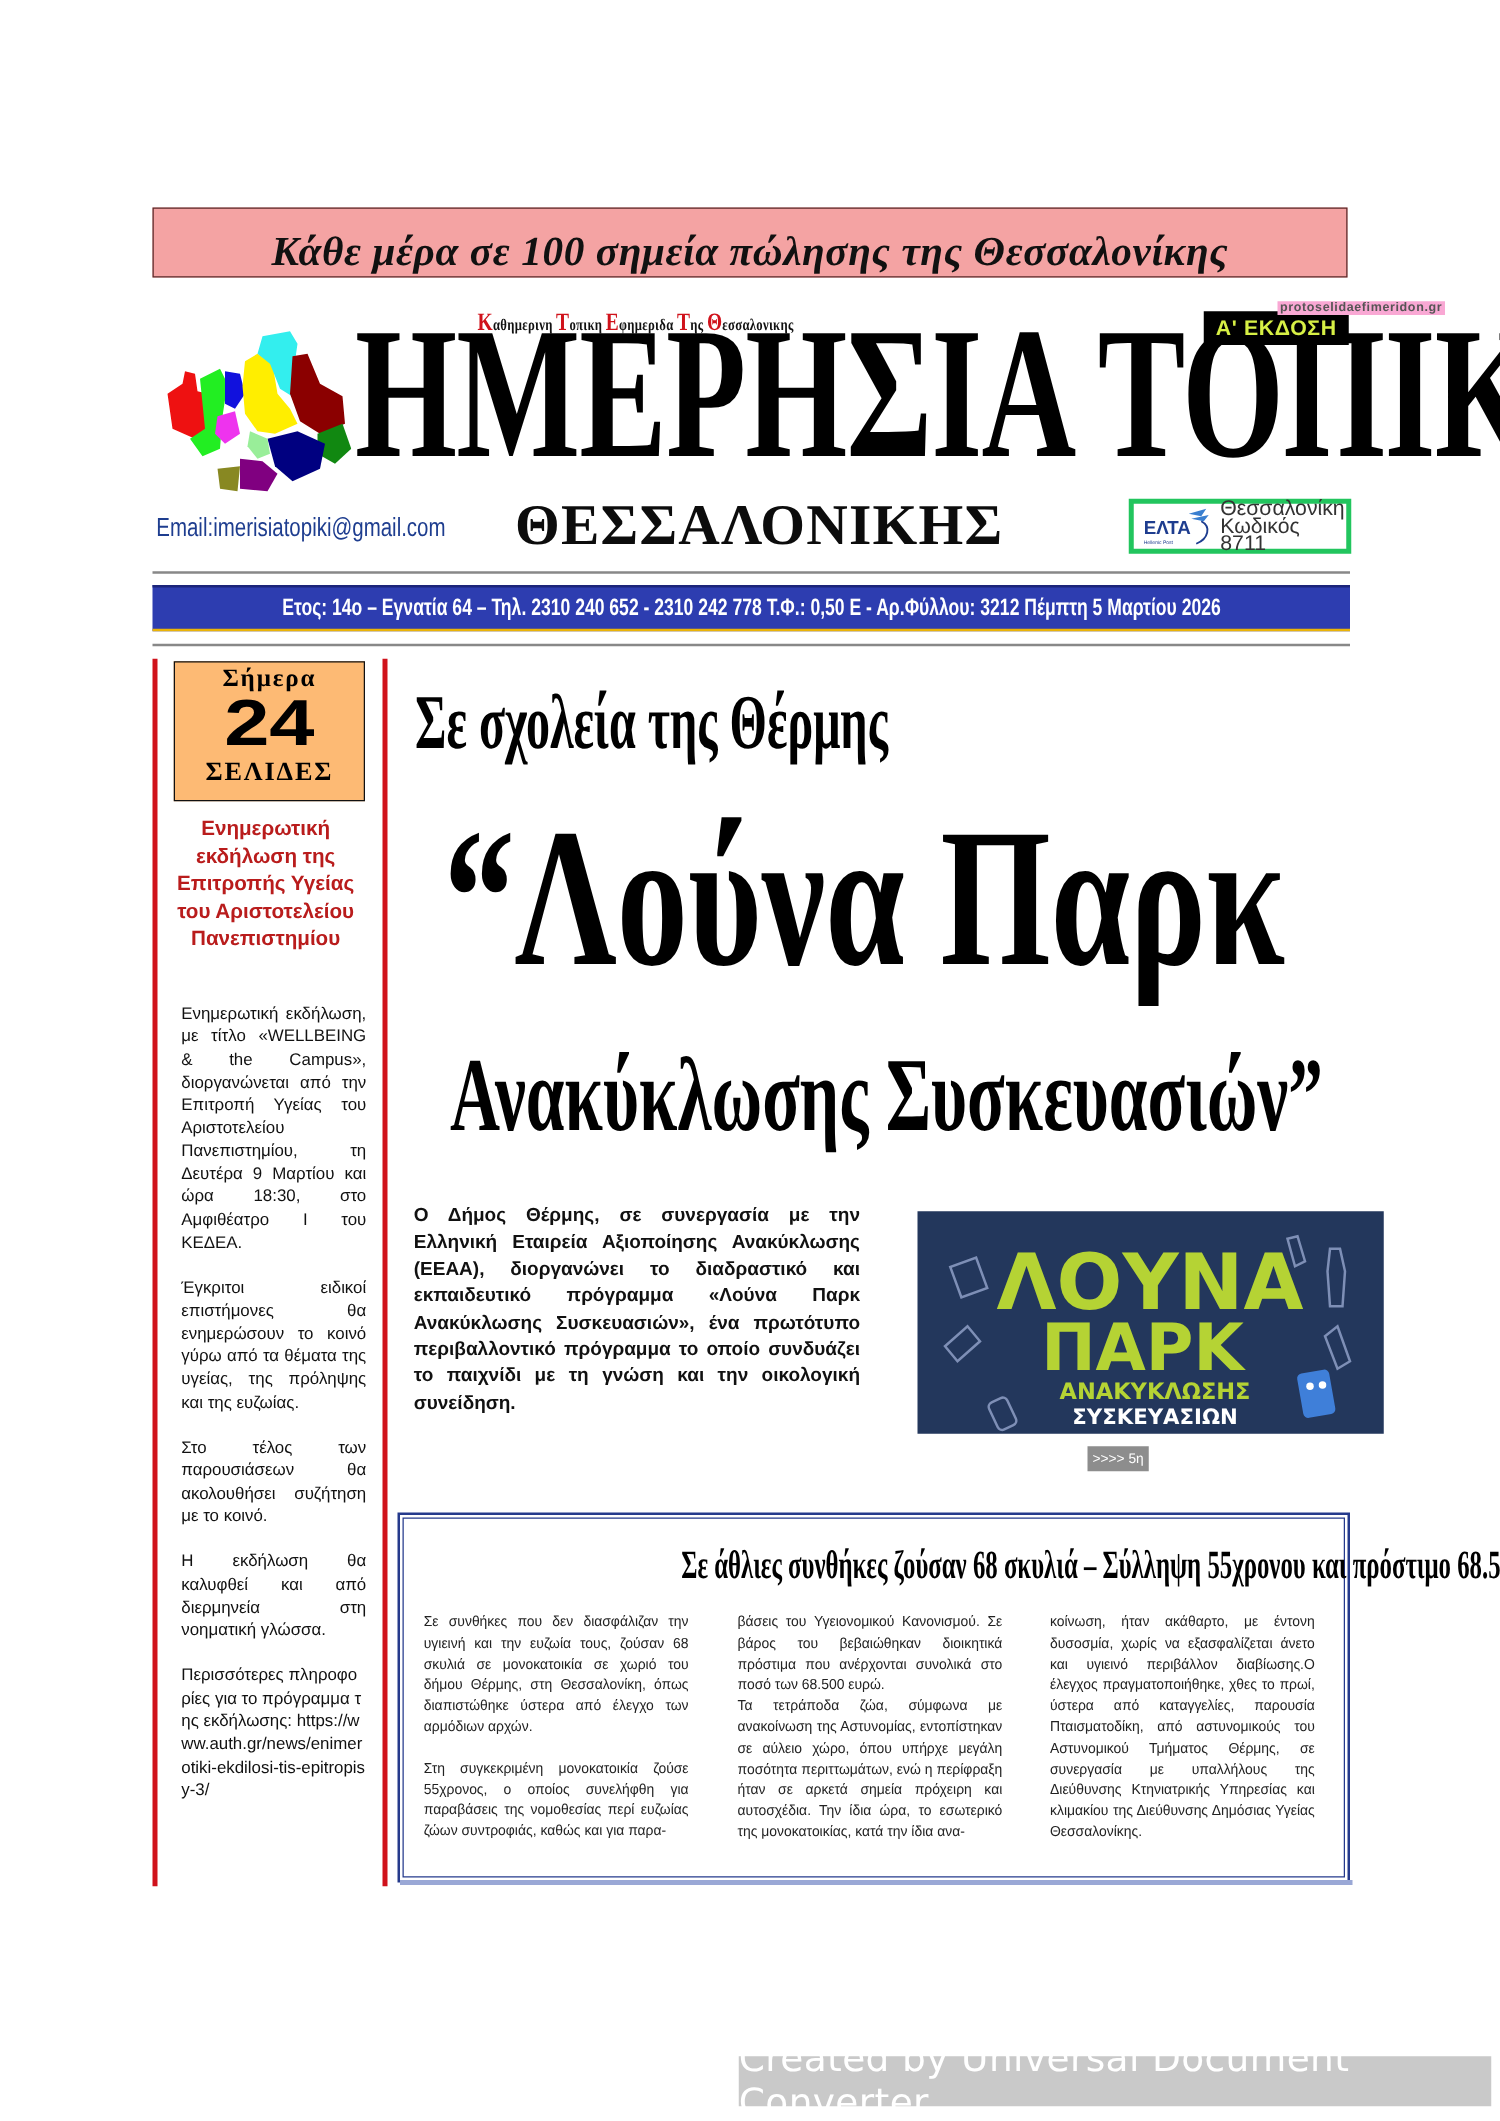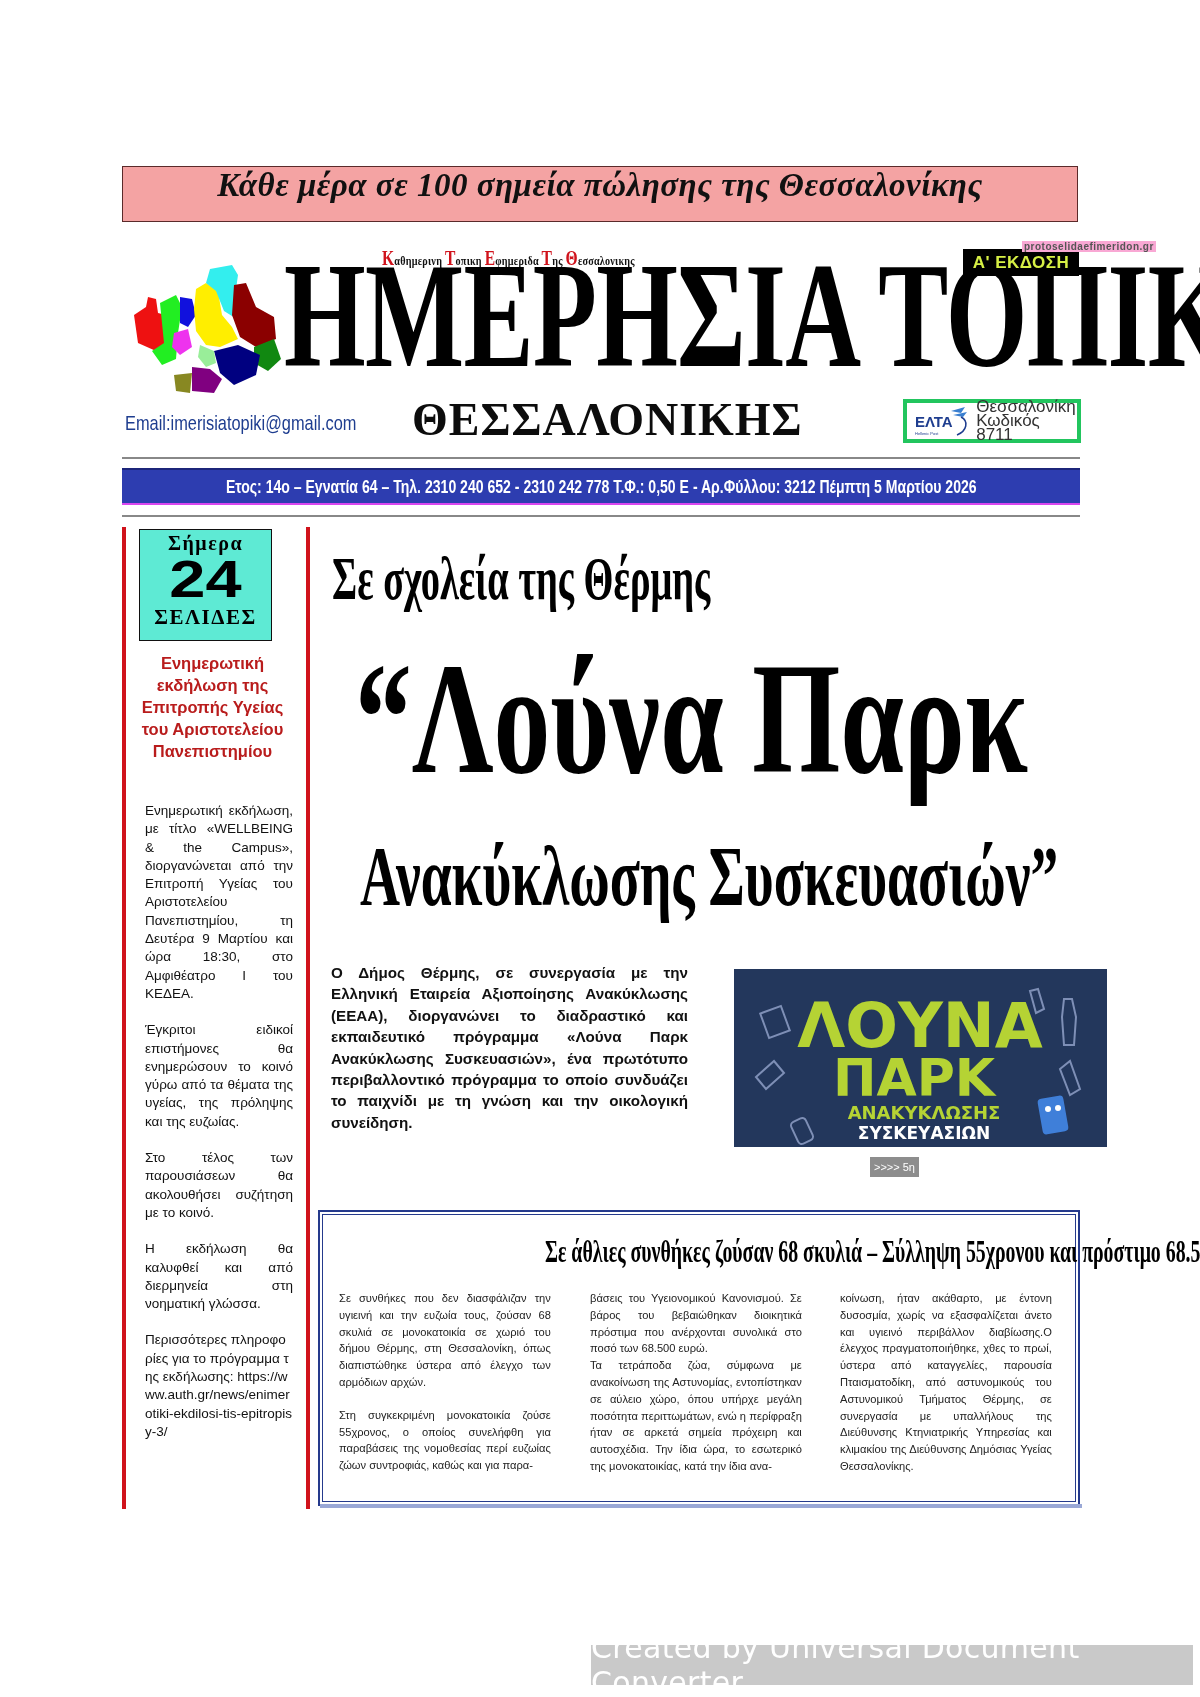--- a/index.html
+++ b/index.html
@@ -1,20 +1,20 @@
 <!DOCTYPE html>
 <html><head>
 <meta charset="utf-8">
 <style>
   html, body { margin:0; padding:0; background:#ffffff; }
   body { width:1200px; height:1697px; position:relative; overflow:hidden; font-family:"Liberation Sans", sans-serif; color:#000; }
   .abs { position:absolute; }
 
   
-  .banner { left:122px; top:166px; width:956px; height:56px; background:#f4a3a3; border:1.5px solid #5a2a2a; box-sizing:border-box; display:flex; align-items:flex-start; justify-content:center; }
+  .banner { left:122px; top:166px; width:956px; height:56px; background:#f4a3a3; border:1.5px solid #5a2a2a; box-sizing:border-box; display:flex; align-items:flex-end; justify-content:center; }
   .banner span { font-family:"Liberation Serif", serif; font-style:italic; font-weight:bold; font-size:33px; letter-spacing:0.5px; color:#111; }
 
   
   .map { left:126px; top:255px; width:155px; height:140px; }
 
   
   .tagline { left:382px; top:247px; font-family:"Liberation Serif", serif; font-size:13px; font-weight:bold; letter-spacing:0.3px; color:#111; transform:scaleX(0.78); transform-origin:left top; white-space:nowrap; }
   .tagline .cap { color:#d0121b; font-size:20px; }
 
   
@@ -25,28 +25,28 @@
   .source { left:1022px; top:241px; font-size:10px; font-weight:bold; color:#555; background:#f9a8d4; padding:0 2px; letter-spacing:0.5px;text-align:right; }
 
   .email { left:125px; top:411px; font-size:21px; color:#1e3d8f; transform:scaleX(0.78); transform-origin:left top; white-space:nowrap; }
   .city { left:412px; top:393px; font-family:"Liberation Serif", serif; font-weight:bold; font-size:46px; letter-spacing:1px; color:#0c0c0c; white-space:nowrap; }
 
   .post { left:903px; top:399px; width:178px; height:44px; border:4px solid #22c55e; box-sizing:border-box; display:flex; align-items:center; }
   .post .logo { width:72px; display:flex; align-items:center; justify-content:center; }
   .post .txt { font-size:17px; color:#333; line-height:14px; }
 
   .rule-top { left:122px; top:457px; width:958px; height:1.5px; background:#888; }
-  .infobar { left:122px; top:468px; width:958px; height:37px; background:#2d3db0; border-top:2px solid #1c257a; border-bottom:2px solid #d946ef; box-sizing:border-box; display:flex; align-items:center; justify-content:center; }
+  .infobar { left:122px; top:468px; width:958px; height:37px; background:#2d3db0; border-top:2px solid #1c257a; border-bottom:2px solid #eab308; box-sizing:border-box; display:flex; align-items:center; justify-content:center; }
   .infobar span { color:#fff; font-weight:bold; font-size:19px; transform:scaleX(0.74); white-space:nowrap; }
   .rule-bot { left:122px; top:515px; width:958px; height:1.5px; background:#888; }
 
   
   .redline1 { left:122px; top:527px; width:4px; height:982px; background:#d0121b; }
   .redline2 { left:306px; top:527px; width:4px; height:982px; background:#d0121b; }
-  .pages { left:139px; top:529px; width:133px; height:112px; background:#5eead4; border:1.5px solid #111; box-sizing:border-box; text-align:center; }
+  .pages { left:139px; top:529px; width:153px; height:112px; background:#fdba74; border:1.5px solid #111; box-sizing:border-box; text-align:center; }
   .pages .t1 { font-family:"Liberation Serif", serif; font-weight:bold; font-size:20px; letter-spacing:1.5px; line-height:22px; margin-top:2px; }
   .pages .t2 { font-weight:bold; font-size:52px; line-height:50px; transform:scaleX(1.25); }
   .pages .t3 { font-family:"Liberation Serif", serif; font-weight:bold; font-size:21px; letter-spacing:1.5px; line-height:26px; }
   .side-head { left:136px; top:652px; width:153px; text-align:center; font-weight:bold; font-size:16.5px; line-height:22px; color:#b91c1c; }
   .side-body { left:145px; top:802px; width:148px; font-size:13.5px; line-height:18.3px; color:#111; text-align:justify; }
   .side-body p { margin:0 0 18px 0; }
   .side-body p.url { text-align:left; word-break:break-all; }
 
   
   .kicker { left:332px; top:547px; font-family:"Liberation Serif", serif; font-weight:bold; font-size:62px; line-height:1; transform:scaleX(0.62); transform-origin:left top; white-space:nowrap; }

